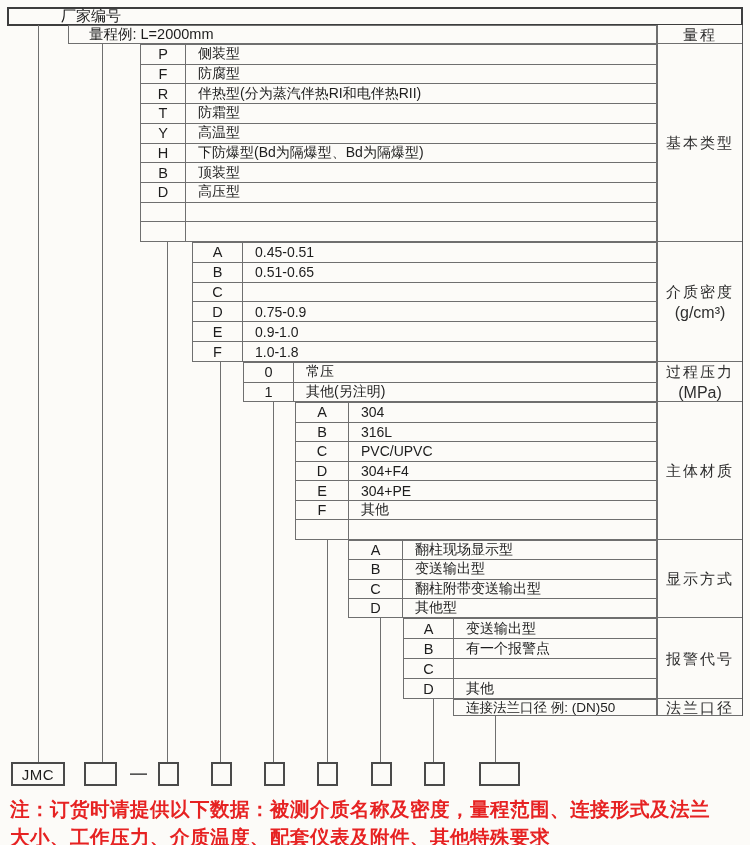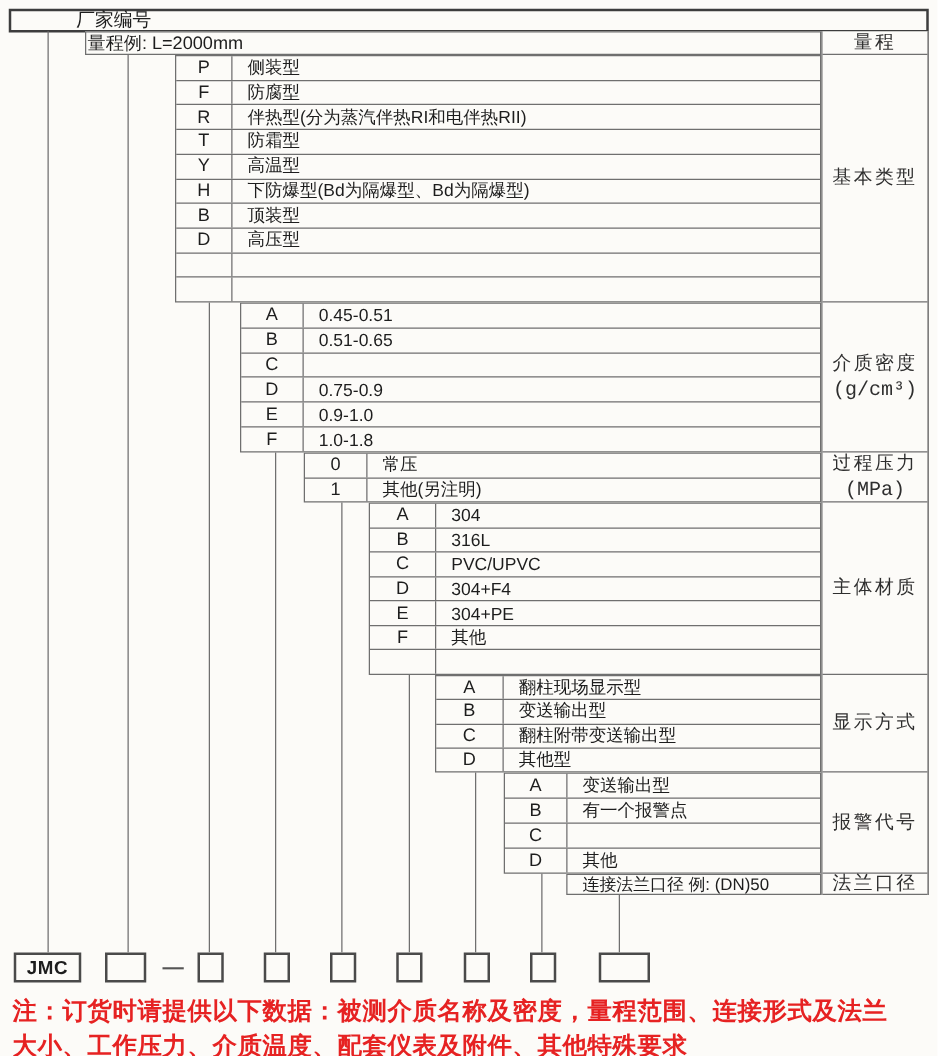--- a/index.html
+++ b/index.html
@@ -11,21 +11,21 @@
 
   
   .top-box{
     position:absolute;left:7px;top:7px;width:736px;height:19px;
     border:2px solid #3d3d3d;display:flex;align-items:center;
     padding-left:52px;font-size:15px;background:#fcfbf8;
   }
   .range-row{
     position:absolute;left:68px;top:25px;width:589px;height:19px;
     border:1px solid #6f6f6f;display:flex;align-items:center;
-    padding-left:1px;font-size:14.5px;background:#fcfbf8;
+    padding-left:20px;font-size:14.5px;background:#fcfbf8;
   }
 
   
   .tbl{
     position:absolute;border:1px solid #6f6f6f;display:flex;flex-direction:column;
     background:#fcfbf8;
   }
   .row{flex:1;display:flex;border-bottom:1px solid #6f6f6f;min-height:0;}
   .row:last-child{border-bottom:none;}
   .code{
@@ -43,34 +43,34 @@
 
   
   .label-col{
     position:absolute;left:657px;top:25px;width:86px;height:691px;
     border-left:1px solid #6f6f6f;border-right:1px solid #555;
     display:flex;flex-direction:column;background:#fcfbf8;
   }
   .lcell{
     border-bottom:1px solid #6f6f6f;display:flex;flex-direction:column;
     align-items:center;justify-content:center;
-    font-family:Liberation Mono, monospace;
+    font-family:Liberation Sans, sans-serif;
     font-size:15px;letter-spacing:2px;color:#2e2e2e;line-height:21px;flex:none;
   }
   .lcell .unit{font-size:16px;letter-spacing:0;}
 
   
   .vline{position:absolute;width:1px;background:#6f6f6f;}
 
   
   .bbox{
     position:absolute;top:762px;height:24px;border:2px solid #4a4a4a;
     background:#fcfbf8;display:flex;align-items:center;justify-content:center;
   }
-  .bbox.jmc{font-weight:bold;font-size:15px;letter-spacing:0.5px;}
+  .bbox.jmc{font-weight:normal;font-size:15px;letter-spacing:0.5px;}
   .dash{
     position:absolute;left:119px;top:762px;width:39px;height:24px;
     display:flex;align-items:center;justify-content:center;
     font-size:17px;font-weight:bold;color:#555;
   }
 
   
   .note{
     position:absolute;left:10px;top:796px;width:736px;
     font-size:19.5px;font-weight:bold;color:#e62222;line-height:27.5px;

